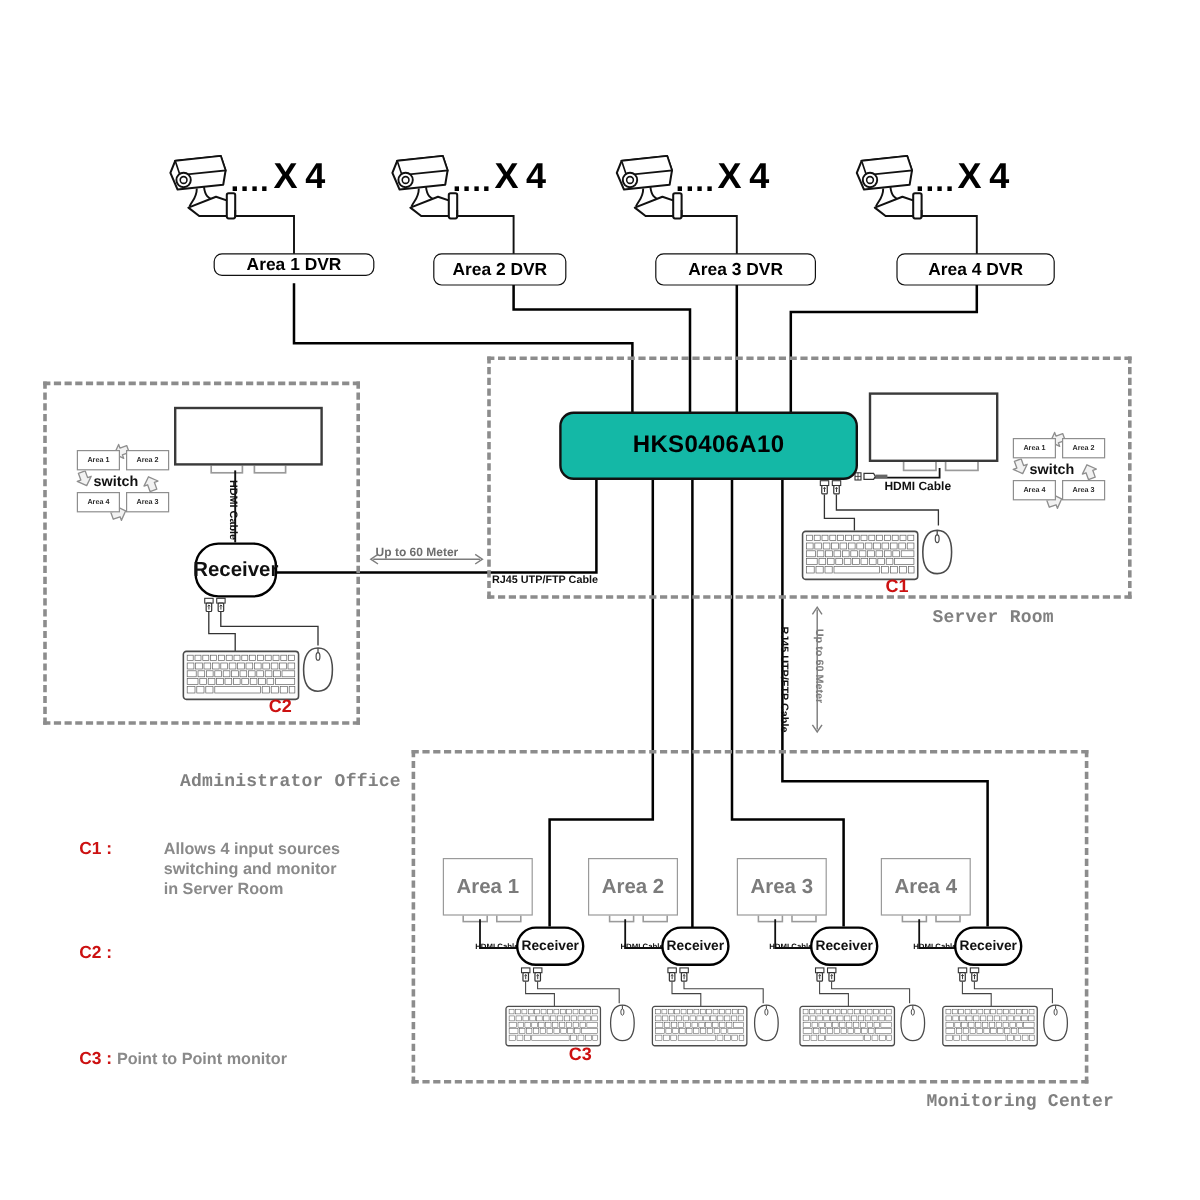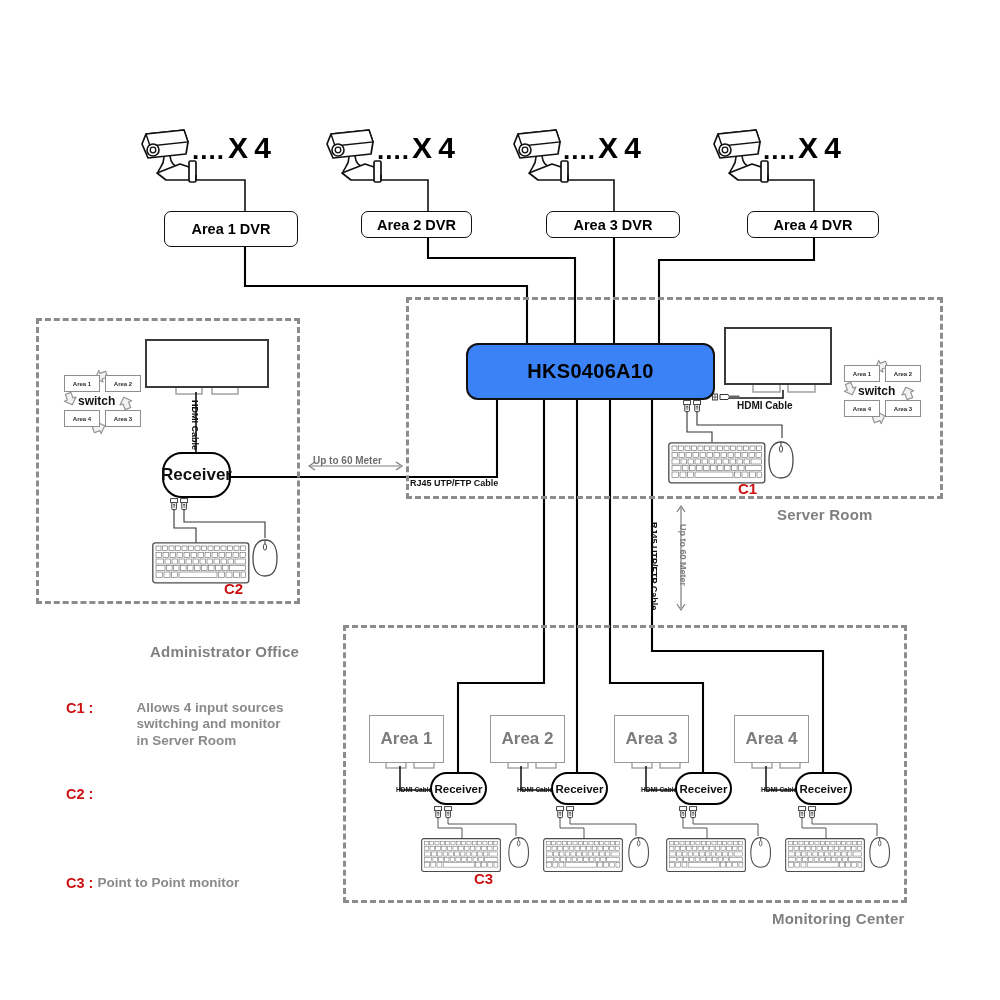--- a/index.html
+++ b/index.html
@@ -1,26 +1,26 @@
 <!DOCTYPE html>
 <html><head>
 <meta charset="utf-8">
 <title>KVM Switch Extender Diagram</title>
 <style>
   html,body{margin:0;padding:0;background:#ffffff;}
   body{font-family:"Liberation Sans",sans-serif;}
   #stage{position:relative;width:1000px;height:1000px;background:#fff;overflow:hidden;}
   
   .zone{position:absolute;border:3px dashed #8c8c8c;box-sizing:border-box;}
-  .zone-label{position:absolute;color:#808080;font-size:15px;font-weight:600;letter-spacing:.2px;white-space:nowrap;}
+  .zone-label{position:absolute;color:#808080;font-size:15px;font-weight:600;letter-spacing:.2px;white-space:nowrap;font-family:Liberation Mono, monospace;}
   
   .dvr{position:absolute;box-sizing:border-box;border:1.6px solid #111;border-radius:7px;background:#fff;
        display:flex;align-items:center;justify-content:center;font-size:14.5px;font-weight:700;color:#000;}
   
-  .kvm{position:absolute;box-sizing:border-box;border:2.2px solid #111;border-radius:12px;background:#3b82f6;
+  .kvm{position:absolute;box-sizing:border-box;border:2.2px solid #111;border-radius:12px;background:#14b8a6;
        display:flex;flex-direction:column;align-items:center;justify-content:center;line-height:1.12;}
   .kvm .l1{font-size:20px;font-weight:700;letter-spacing:.3px;}
   .kvm .l2{font-size:20.5px;font-weight:700;letter-spacing:.2px;}
   
   .receiver{position:absolute;box-sizing:border-box;border:2.6px solid #000;border-radius:20px;background:#fff;
        display:flex;align-items:center;justify-content:center;font-weight:700;color:#111;}
   .receiver.big{font-size:17px;}
   .receiver.small{font-size:11.5px;}
   
   .mon{position:absolute;box-sizing:border-box;border:1.5px solid #9a9a9a;background:#fff;}
@@ -384,21 +384,21 @@
 
   <div class="dots" style="left:192px;top:135px;">....</div>
   <div class="x4" style="left:228px;top:131px;">X 4</div>
   <div class="dots" style="left:377px;top:135px;">....</div>
   <div class="x4" style="left:412px;top:131px;">X 4</div>
   <div class="dots" style="left:563px;top:135px;">....</div>
   <div class="x4" style="left:598px;top:131px;">X 4</div>
   <div class="dots" style="left:763px;top:135px;">....</div>
   <div class="x4" style="left:798px;top:131px;">X 4</div>
 
-  <div class="dvr" style="left:164px;top:211px;width:134px;height:36px;">Area 1 DVR</div>
+  <div class="dvr" style="left:178px;top:211px;width:134px;height:19px;">Area 1 DVR</div>
   <div class="dvr" style="left:361px;top:211px;width:111px;height:27px;">Area 2 DVR</div>
   <div class="dvr" style="left:546px;top:211px;width:134px;height:27px;">Area 3 DVR</div>
   <div class="dvr" style="left:747px;top:211px;width:132px;height:27px;">Area 4 DVR</div>
 
   <div class="zone" style="left:36px;top:318px;width:264px;height:286px;"></div>
   <div class="zone-label" style="left:150px;top:611px;margin-top:32px;">Administrator Office</div>
 
   <div class="zone" style="left:406px;top:297px;width:537px;height:202px;"></div>
   <div class="zone-label" style="left:777px;top:506px;">Server Room</div>
 

